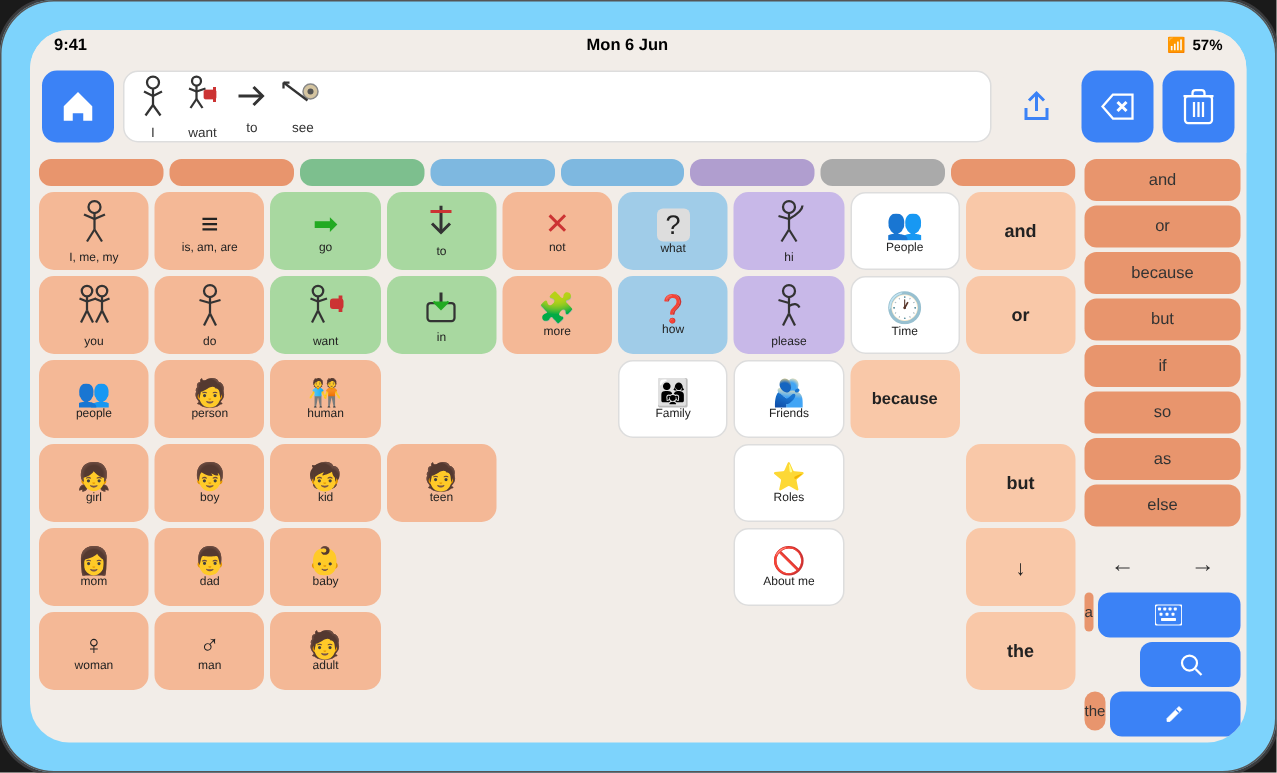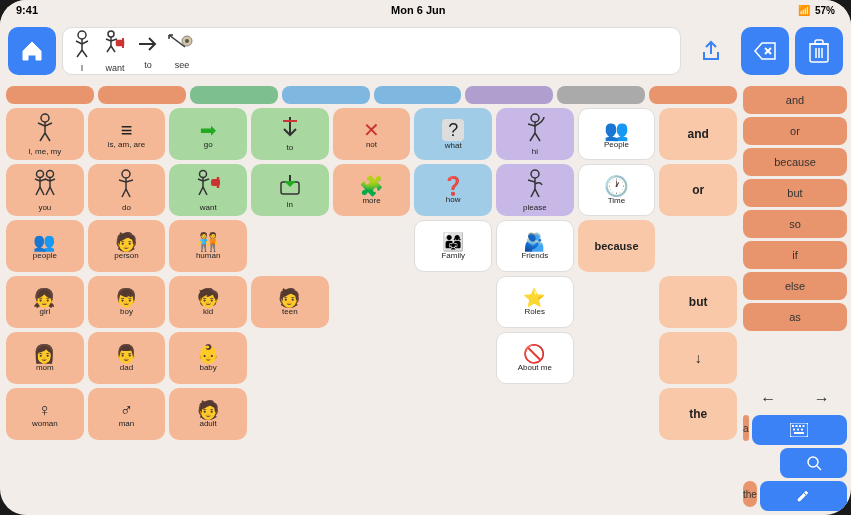--- a/index.html
+++ b/index.html
@@ -7,23 +7,23 @@
       background: #1a1a1a;
       display: flex;
       justify-content: center;
       align-items: center;
       height: 100vh;
       font-family: -apple-system, BlinkMacSystemFont, 'Helvetica Neue', Arial, sans-serif;
     }
     .ipad-frame {
       width: 851px;
       height: 515px;
-      background: #c2410c;
+      background: #7dd3fc;
       border-radius: 36px;
-      padding: 0;
+      padding: 20px;
       box-shadow: 0 0 0 2px #3a3a3c, inset 0 0 0 1px #555;
       position: relative;
     }
     .ipad-screen {
       width: 100%;
       height: 100%;
       background: #f2ede8;
       border-radius: 26px;
       overflow: hidden;
       display: flex;
@@ -585,24 +585,24 @@
           </div>
         </div>
       </div>
 
       <div class="right-panel">
         <div class="connector-words">
           <div class="conn-word">and</div>
           <div class="conn-word">or</div>
           <div class="conn-word">because</div>
           <div class="conn-word">but</div>
+          <div class="conn-word">if</div>
           <div class="conn-word">so</div>
-          <div class="conn-word">if</div>
+          <div class="conn-word">as</div>
           <div class="conn-word">else</div>
-          <div class="conn-word">as</div>
         </div>
         <div class="right-bottom">
           <div class="nav-row">
             <div class="nav-btn">←</div>
             <div class="nav-btn">→</div>
           </div>
           <div style="display:flex; gap:3px;">
             <div class="conn-word" style="font-size:10px; height:26px;">a</div>
             <div class="side-icon-btn side-kb" style="flex:1;">
               <svg width="18" height="14" viewBox="0 0 18 14" fill="white">

